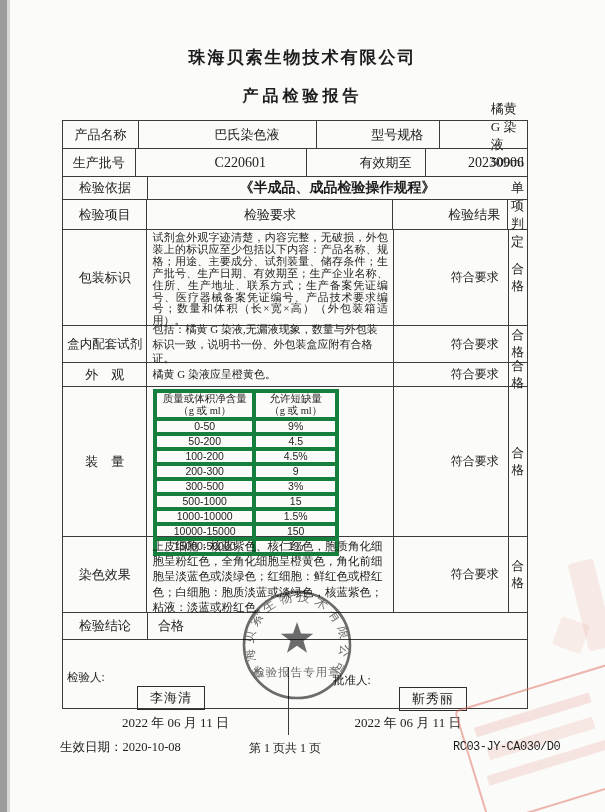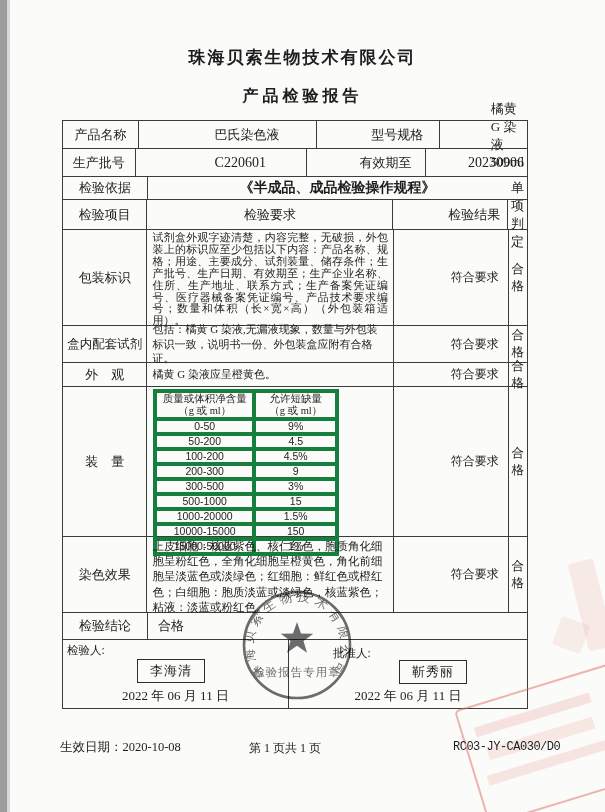--- a/index.html
+++ b/index.html
@@ -65,21 +65,21 @@
 
   
   .subtable { border-collapse:collapse; width:186px; font-family:"Liberation Sans","DejaVu Sans",sans-serif; }
   .subtable td { border:4px solid #15803d; text-align:center; vertical-align:middle; }
   .subtable .sh { height:28px; font-size:10.5px; line-height:12px; font-family:"Liberation Serif","DejaVu Serif",serif; }
   .subtable .sd { height:13px; font-size:10.5px; line-height:11px; padding:0 2px; }
   .sc1 { width:100px; } .sc2 { width:85px; }
 
   
   .r-sign { height:68px; border-bottom:none; }
-  .sign-half { position:relative; height:100%; }
+  .sign-half { position:relative; height:100%;margin-top:27px; }
   .sign-left { width:226px; border-right:1px solid #3c3c3c; }
   .sign-right { flex:1; }
   .sign-label { position:absolute; top:3px; left:4px; font-size:11.5px; }
   .sign-label-r { position:absolute; top:6px; left:44px; font-size:11.5px; }
   .name-box { position:absolute; border:1.2px solid #2e2e2e; font-size:13px; padding:2px 12px; letter-spacing:1px; background:rgba(255,255,255,.0); }
   .nb-l { left:74px; top:19px; }
   .nb-r { left:110px; top:20px; }
   .sign-date { position:absolute; bottom:3px; left:0; width:100%; text-align:center; font-size:13px; }
   .sign-date-r { position:absolute; bottom:3px; left:0; width:100%; text-align:center; font-size:13px; }
 
@@ -194,21 +194,21 @@
             </tr>
         <tr>
               <td class="sd">300-500</td>
               <td class="sd">3%</td>
             </tr>
         <tr>
               <td class="sd">500-1000</td>
               <td class="sd">15</td>
             </tr>
         <tr>
-              <td class="sd">1000-20000</td>
+              <td class="sd">1000-10000</td>
               <td class="sd">1.5%</td>
             </tr>
         <tr>
               <td class="sd">10000-15000</td>
               <td class="sd">150</td>
             </tr>
         <tr>
               <td class="sd">15000-50000</td>
               <td class="sd">1%</td>
             </tr>

